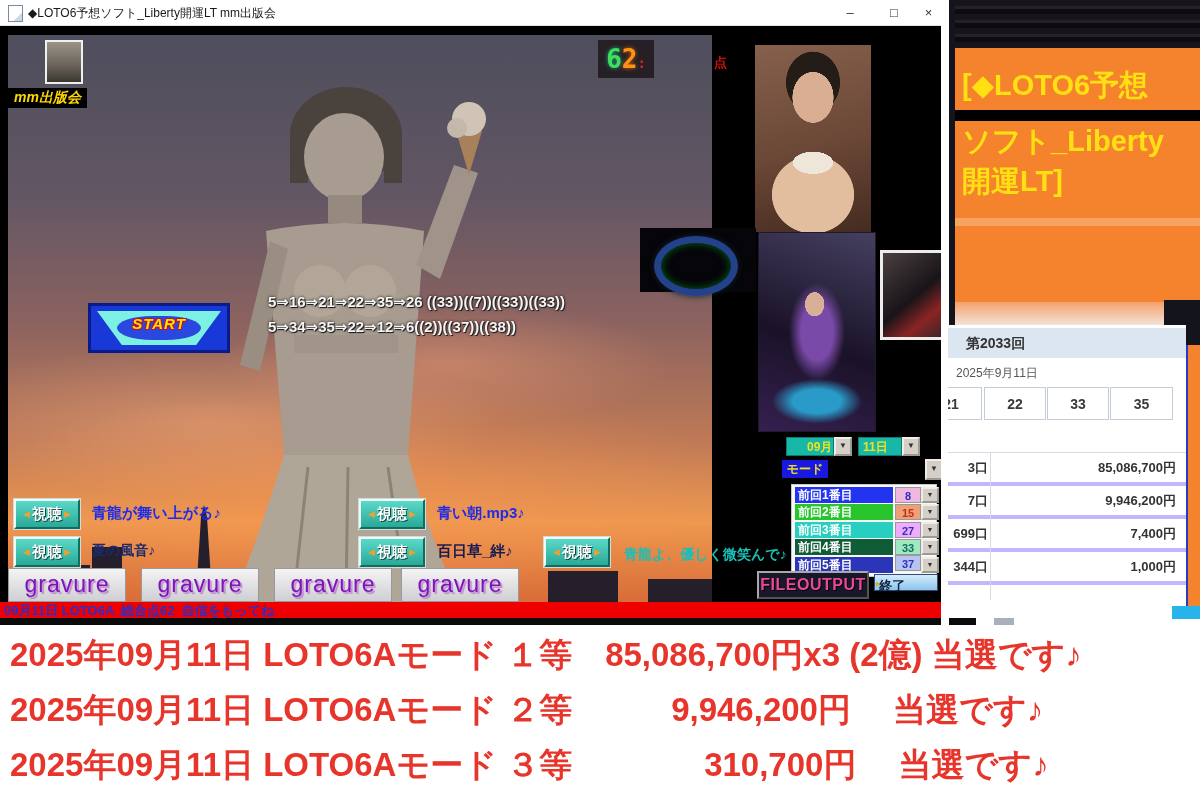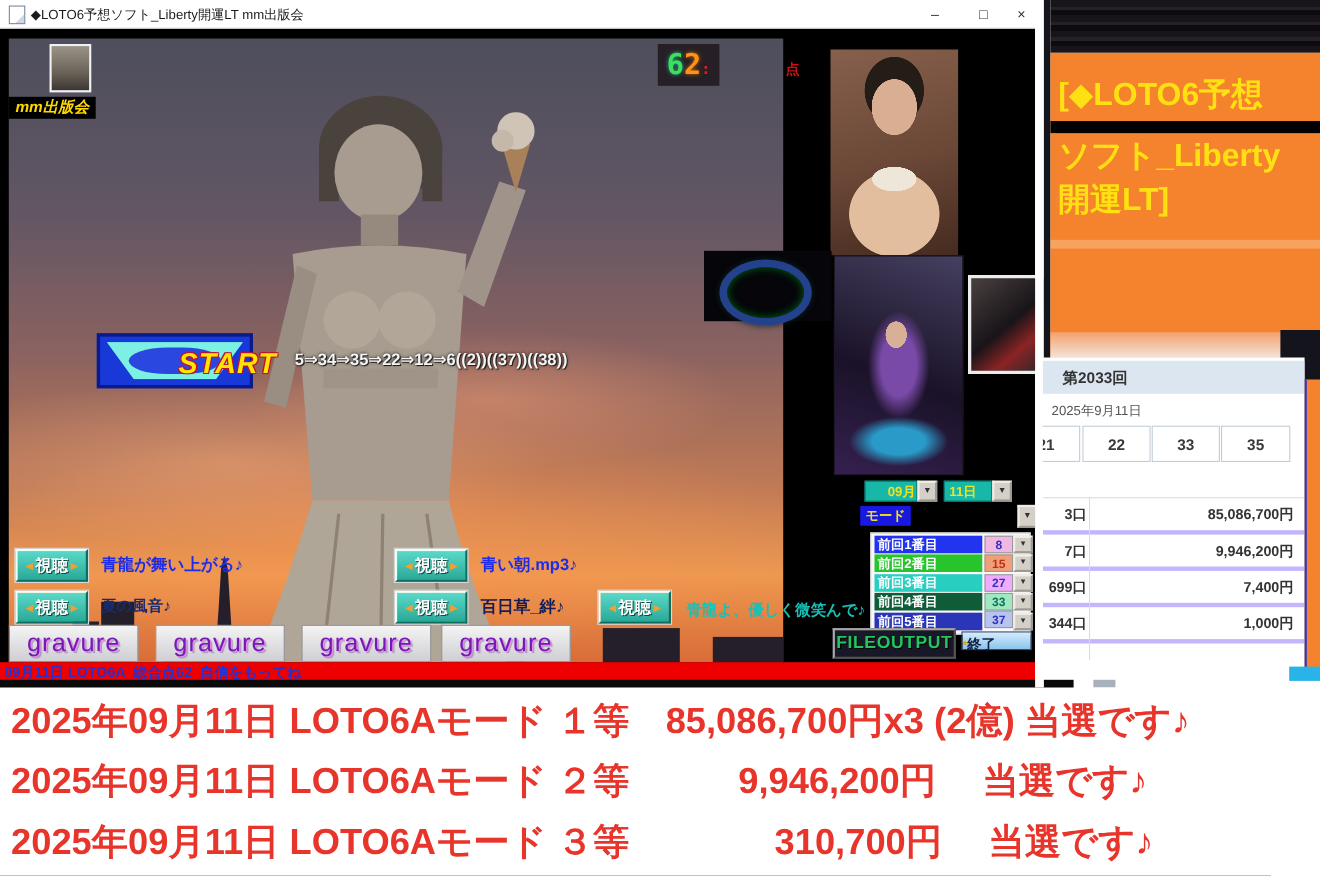--- a/index.html
+++ b/index.html
@@ -36,22 +36,22 @@
   .point{left:714px;top:54px;color:#d01010;font-size:13px;font-weight:bold;}
   .seq{left:268px;width:440px;color:#f4f4f4;font-size:15px;font-weight:bold;white-space:pre;
        text-shadow:1px 1px 0 #222,0 0 3px #000;}
 
   
   .startbtn{left:88px;top:303px;width:142px;height:50px;background:#1838d8;border:3px solid #0a1a88;box-sizing:border-box;}
   .starttrap{position:absolute;left:6px;top:5px;width:124px;height:34px;background:#7df0e4;
              clip-path:polygon(0 0,100% 0,80% 100%,20% 100%);}
   .startcore{position:absolute;left:26px;top:10px;width:84px;height:24px;background:#2a48e0;border-radius:50%/60%;}
   .starttext{position:absolute;left:0;top:9px;width:136px;text-align:center;color:#ffe400;
-             font-size:26px;font-weight:bold;font-style:italic;letter-spacing:1px;
-             text-shadow:1px 1px 0 #c01030,-1px -1px 0 #c01030,1px -1px 0 #c01030,-1px 1px 0 #c01030;padding-left:48px;}
+             font-size:15px;font-weight:bold;font-style:italic;letter-spacing:1px;
+             text-shadow:1px 1px 0 #c01030,-1px -1px 0 #c01030,1px -1px 0 #c01030,-1px 1px 0 #c01030;}
 
   
   .portrait{left:755px;top:45px;width:116px;height:187px;
     background:
       radial-gradient(40px 22px at 50% 63%, #efe6da 0 50%, transparent 51%),
       radial-gradient(34px 42px at 50% 28%, #d9ae92 0 60%, transparent 61%),
       radial-gradient(58px 66px at 50% 20%, #241c16 0 46%, transparent 47%),
       radial-gradient(74px 70px at 50% 80%, #e2bd9e 0 55%, transparent 56%),
       linear-gradient(165deg,#86604c 0%,#6a4736 55%,#452b20 100%);}
   .ornament{left:640px;top:228px;width:116px;height:64px;background:#05050a;}
@@ -88,21 +88,21 @@
              font-size:12px;font-weight:bold;text-align:center;line-height:18px;}
 
   
   .prevpanel{left:791px;top:484px;width:146px;height:93px;background:#f8f8f8;border:1px solid #c8c8c8;box-sizing:border-box;}
   .prevlabel{left:795px;width:98px;height:16px;color:#fff;font-size:12px;font-weight:bold;line-height:16px;padding-left:3px;box-sizing:border-box;}
   .prevval{left:895px;width:26px;height:16px;font-size:11px;font-weight:bold;text-align:center;line-height:16px;border:1px solid #999;box-sizing:border-box;}
   .prevarrow{left:921px;width:18px;height:16px;background:#d4d0c8;border:2px outset #f0ede6;box-sizing:border-box;
              text-align:center;line-height:11px;font-size:7px;color:#333;}
 
   .fileoutput{left:757px;top:571px;width:112px;height:28px;background:#181828;border:2px outset #a8a8a8;
-              box-sizing:border-box;text-align:center;line-height:24px;color:#22c55e;font-size:16px;font-weight:bold;
+              box-sizing:border-box;text-align:center;line-height:24px;color:#ec4899;font-size:16px;font-weight:bold;
               letter-spacing:0.5px;text-shadow:1px 1px 0 #000;}
   .exitbtn{left:874px;top:574px;width:64px;height:17px;background:linear-gradient(#d4ecfc,#8cc4ec);
            border:1px solid #344a7a;box-sizing:border-box;text-align:left;line-height:21px;
            color:#102040;font-size:13px;font-weight:bold;}
   .exitmark{color:#d8a800;font-size:11px;}
 
   .statusbar{left:0;top:602px;width:941px;height:17px;background:#ee0000;color:#2830cc;
              font-size:13px;font-weight:bold;line-height:17px;padding-left:4px;box-sizing:border-box;white-space:pre;}
   .blackstrip{left:0;top:618px;width:976px;height:8px;background:#0a0a0a;}
   .graywidget{left:994px;top:618px;width:20px;height:7px;background:#a8b0bc;}
@@ -187,20 +187,21 @@
       </g>
     </svg>
   </div>
 
   <div class="abs thumb"></div>
   <div class="abs badge">mm出版会</div>
 
   <div class="abs counter"><span class="dgreen">6</span><span class="dorange">2</span><span class="dcolon">:</span></div>
   <div class="abs point">点</div>
 
+  <div class="abs seq" style="top:293px;">5⇒16⇒21⇒22⇒35⇒26 ((33))((7))((33))((33))</div>
   <div class="abs seq" style="top:318px;">5⇒34⇒35⇒22⇒12⇒6((2))((37))((38))</div>
 
   <div class="abs startbtn">
     <div class="starttrap"></div>
     <div class="startcore"></div>
     <span class="starttext">START</span>
   </div>
 
   <div class="abs portrait"></div>
   <div class="abs ornament"></div>

